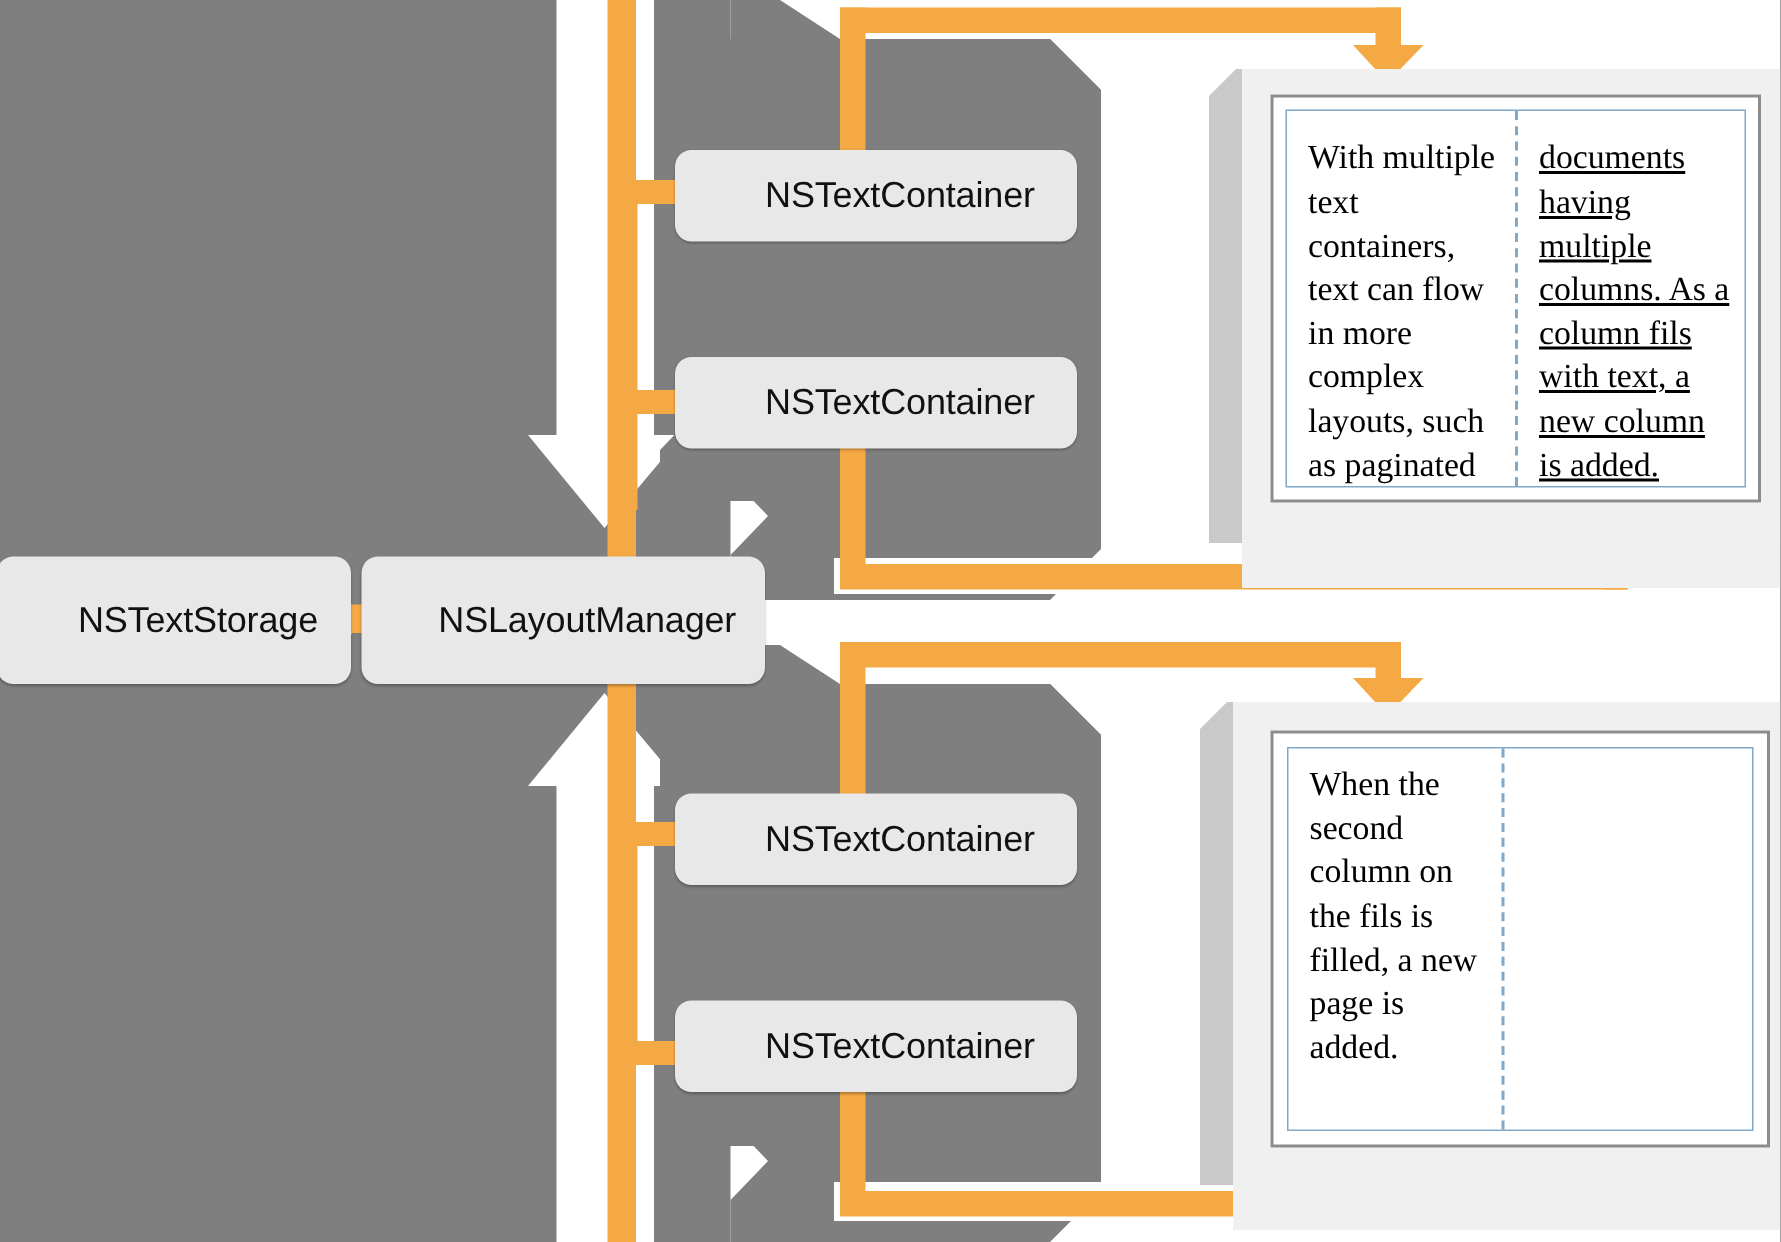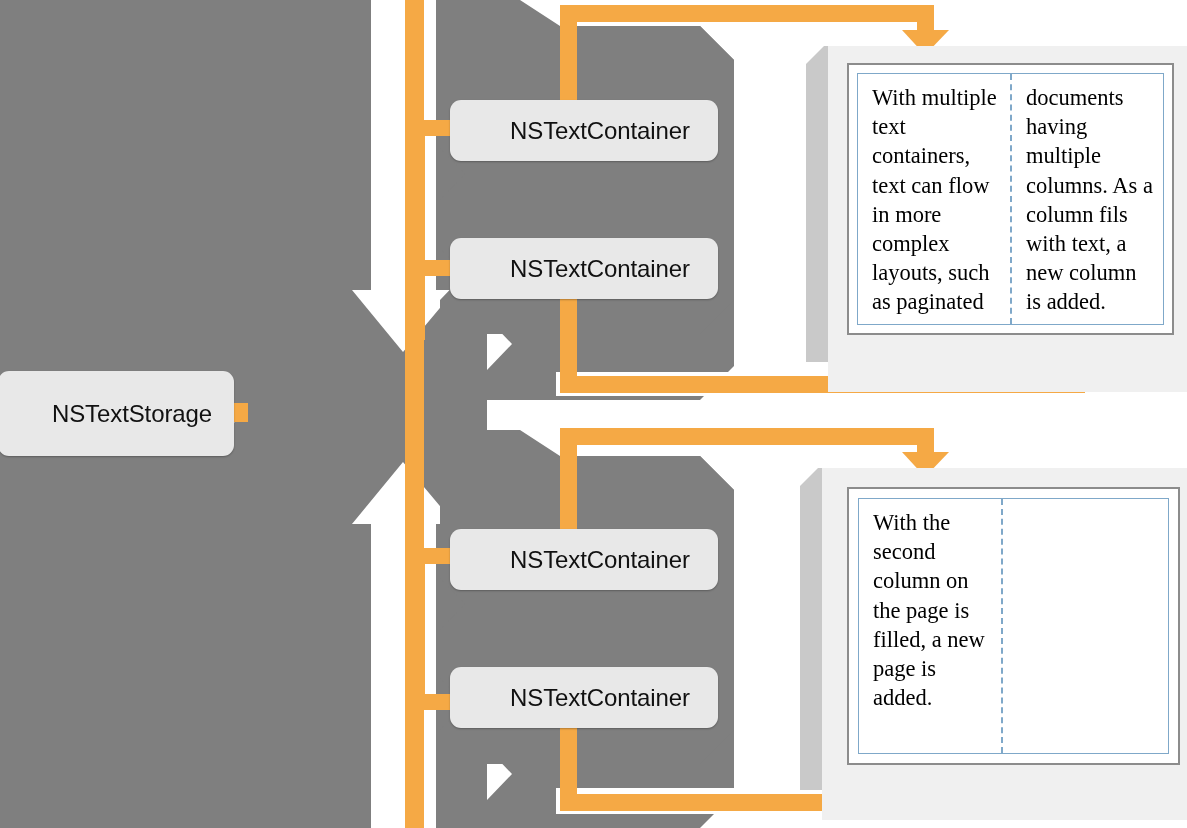--- a/index.html
+++ b/index.html
@@ -57,21 +57,21 @@
   }
   .col {
     box-sizing: border-box;
     font-family: "Liberation Serif", serif;
     font-size: 22.5px;
     line-height: 29.2px;
     color: #000000;
     overflow: hidden;
   }
   .col-left { padding: 9px 6px 0 14px; }
-  .col-right { padding: 9px 6px 0 16px; }
+  .col-right { padding: 9px 6px 0 16px; text-decoration: underline; }
   .coldivider {
     position: absolute;
     top: 0; bottom: 0;
     width: 0;
     border-left: 2px dashed #7fa8c9;
   }
 </style>
 </head>
 <body>
 
@@ -184,43 +184,44 @@
   </svg>
 
   <div>
 
     <div class="docpanel" style="left:806px; top:46px; width:381px; height:316px;
          background:#c9c9c9; clip-path: polygon(18px 0, 100% 0, 100% 100%, 0 100%, 0 18px);"></div>
 
     <div class="docpanel" style="left:828px; top:46px; width:359px; height:346px;"></div>
 
     <div class="docpage" style="left:847px; top:63px; width:327px; height:272px;">
-      <div class="textframe" style="left:8px; top:8px; right:8px; bottom:8px;">
+      <div class="textframe" style="left:8px; top:8px; right:8px; bottom:8px;align-items:flex-end;">
         <div class="col col-left" style="flex:0 0 152px;">With multiple text containers, text can flow in more complex layouts, such as paginated</div>
         <div class="coldivider" style="left:152px;"></div>
         <div class="col col-right" style="flex:1 1 auto;">documents having multiple columns. As a column fils with text, a new column is added.</div>
       </div>
     </div>
   </div>
 
   <div>
     <div class="docpanel" style="left:800px; top:468px; width:387px; height:322px;
          background:#c9c9c9; clip-path: polygon(18px 0, 100% 0, 100% 100%, 0 100%, 0 18px);"></div>
     <div class="docpanel" style="left:822px; top:468px; width:365px; height:352px;"></div>
     <div class="docpage" style="left:847px; top:487px; width:333px; height:278px;">
       <div class="textframe" style="left:9px; top:9px; right:9px; bottom:9px;">
-        <div class="col col-left" style="flex:0 0 142px;">With the second column on the page is filled, a new page is added.</div>
+        <div class="col col-left" style="flex:0 0 142px;">When the second column on the fils is filled, a new page is added.</div>
         <div class="coldivider" style="left:142px;"></div>
         <div class="col col-right" style="flex:1 1 auto;"></div>
       </div>
     </div>
   </div>
 
   <div class="objbox" style="left:-2px; top:371px; width:204px; height:85px;">NSTextStorage</div>
 
+  <div class="objbox" style="left:241px; top:371px; width:237px; height:85px;">NSLayoutManager</div>
 
   <div class="objbox" style="left:450px; top:100px; width:236px; height:61px;">NSTextContainer</div>
 
   <div class="objbox" style="left:450px; top:238px; width:236px; height:61px;">NSTextContainer</div>
 
   <div class="objbox" style="left:450px; top:529px; width:236px; height:61px;">NSTextContainer</div>
 
   <div class="objbox" style="left:450px; top:667px; width:236px; height:61px;">NSTextContainer</div>
 
 </div>

